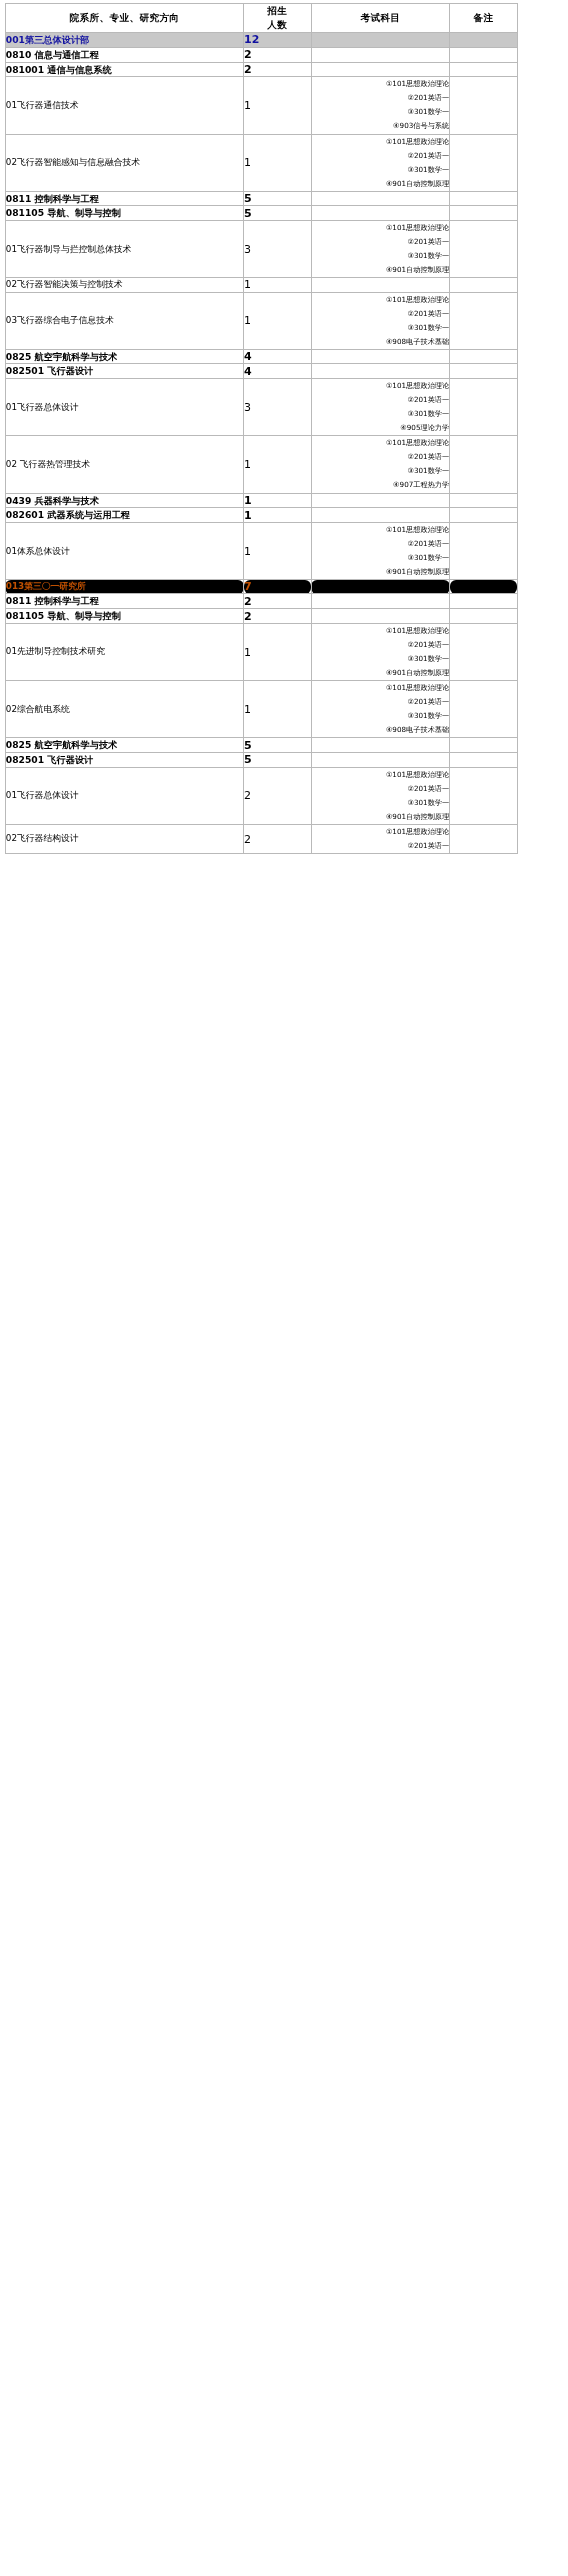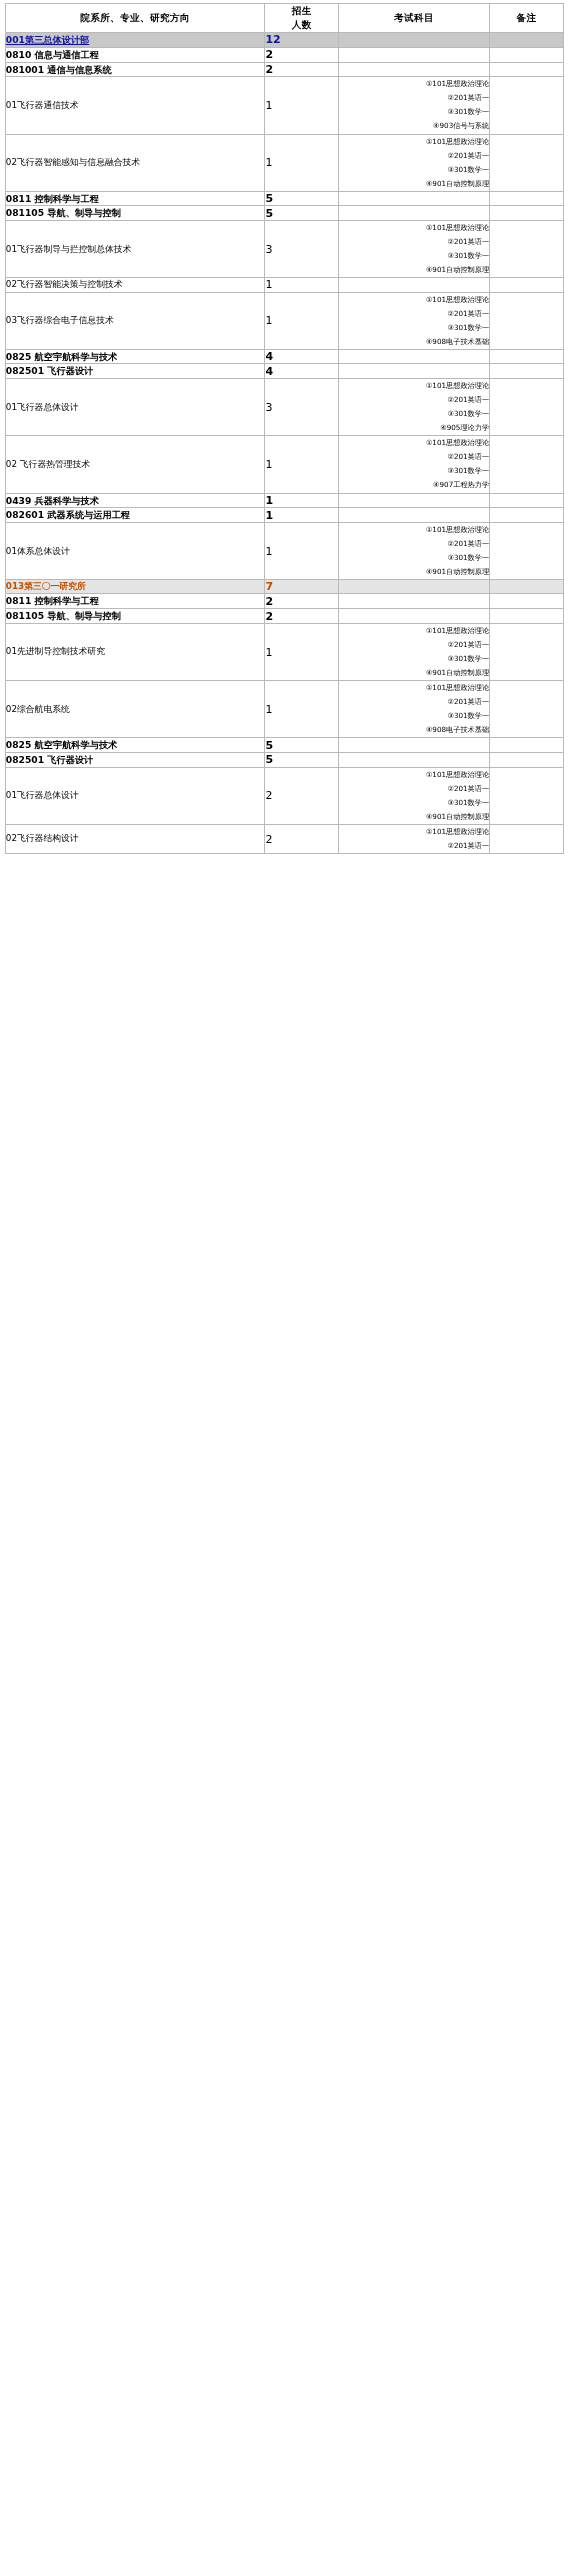--- a/index.html
+++ b/index.html
@@ -12,21 +12,21 @@
     width: 569px;
     font-family: "DejaVu Sans", "Liberation Sans", sans-serif;
     color: #000000;
   }
   .sheet {
     width: 569px;
     padding: 3.2px 4.8px 8px 4.8px;
   }
   table.grid {
     border-collapse: collapse;
-    width: 559px;
+    width: 513px;
     table-layout: fixed;
   }
   table.grid td, table.grid th {
     border: 0.8px solid #b9b9b9;
     padding: 0;
     vertical-align: middle;
   }
   col.c-dir   { width: 134px; }
   col.c-num   { width: 38px; }
   col.c-subj  { width: 78px; }
@@ -62,26 +62,26 @@
     font-size: 7.2px;
     padding: 4.8px 3.2px;
     line-height: 1.95;
     text-align: left;
   }
   .cell-note { background: #ffffff; }
 
   .row-dept td {
     background: #c8c8c8;
   }
-  .row-dept .cell-dir { font-weight: bold; color: #1212a0; font-size: 9.2px; text-decoration: underline; }
+  .row-dept .cell-dir { font-weight: bold; color: #1212a0; font-size: 9.2px; }
   .row-dept .cell-num { font-weight: bold; color: #1212a0; }
 
   .row-dept2 .cell-dir { color: #c05000; font-weight: bold; }
   .row-dept2 .cell-num { color: #c05000; font-weight: bold; }
-  .row-dept2 td { background: #e5e5e5; }
+  .row-dept2 td { background: #000000; border-radius: 6px; }
 
   .subj-line { display: block; white-space: nowrap; text-align: right; }
 </style>
 </head>
 <body>
 
 <div class="sheet">
   <table class="grid">
     <colgroup>
       <col class="c-dir">

